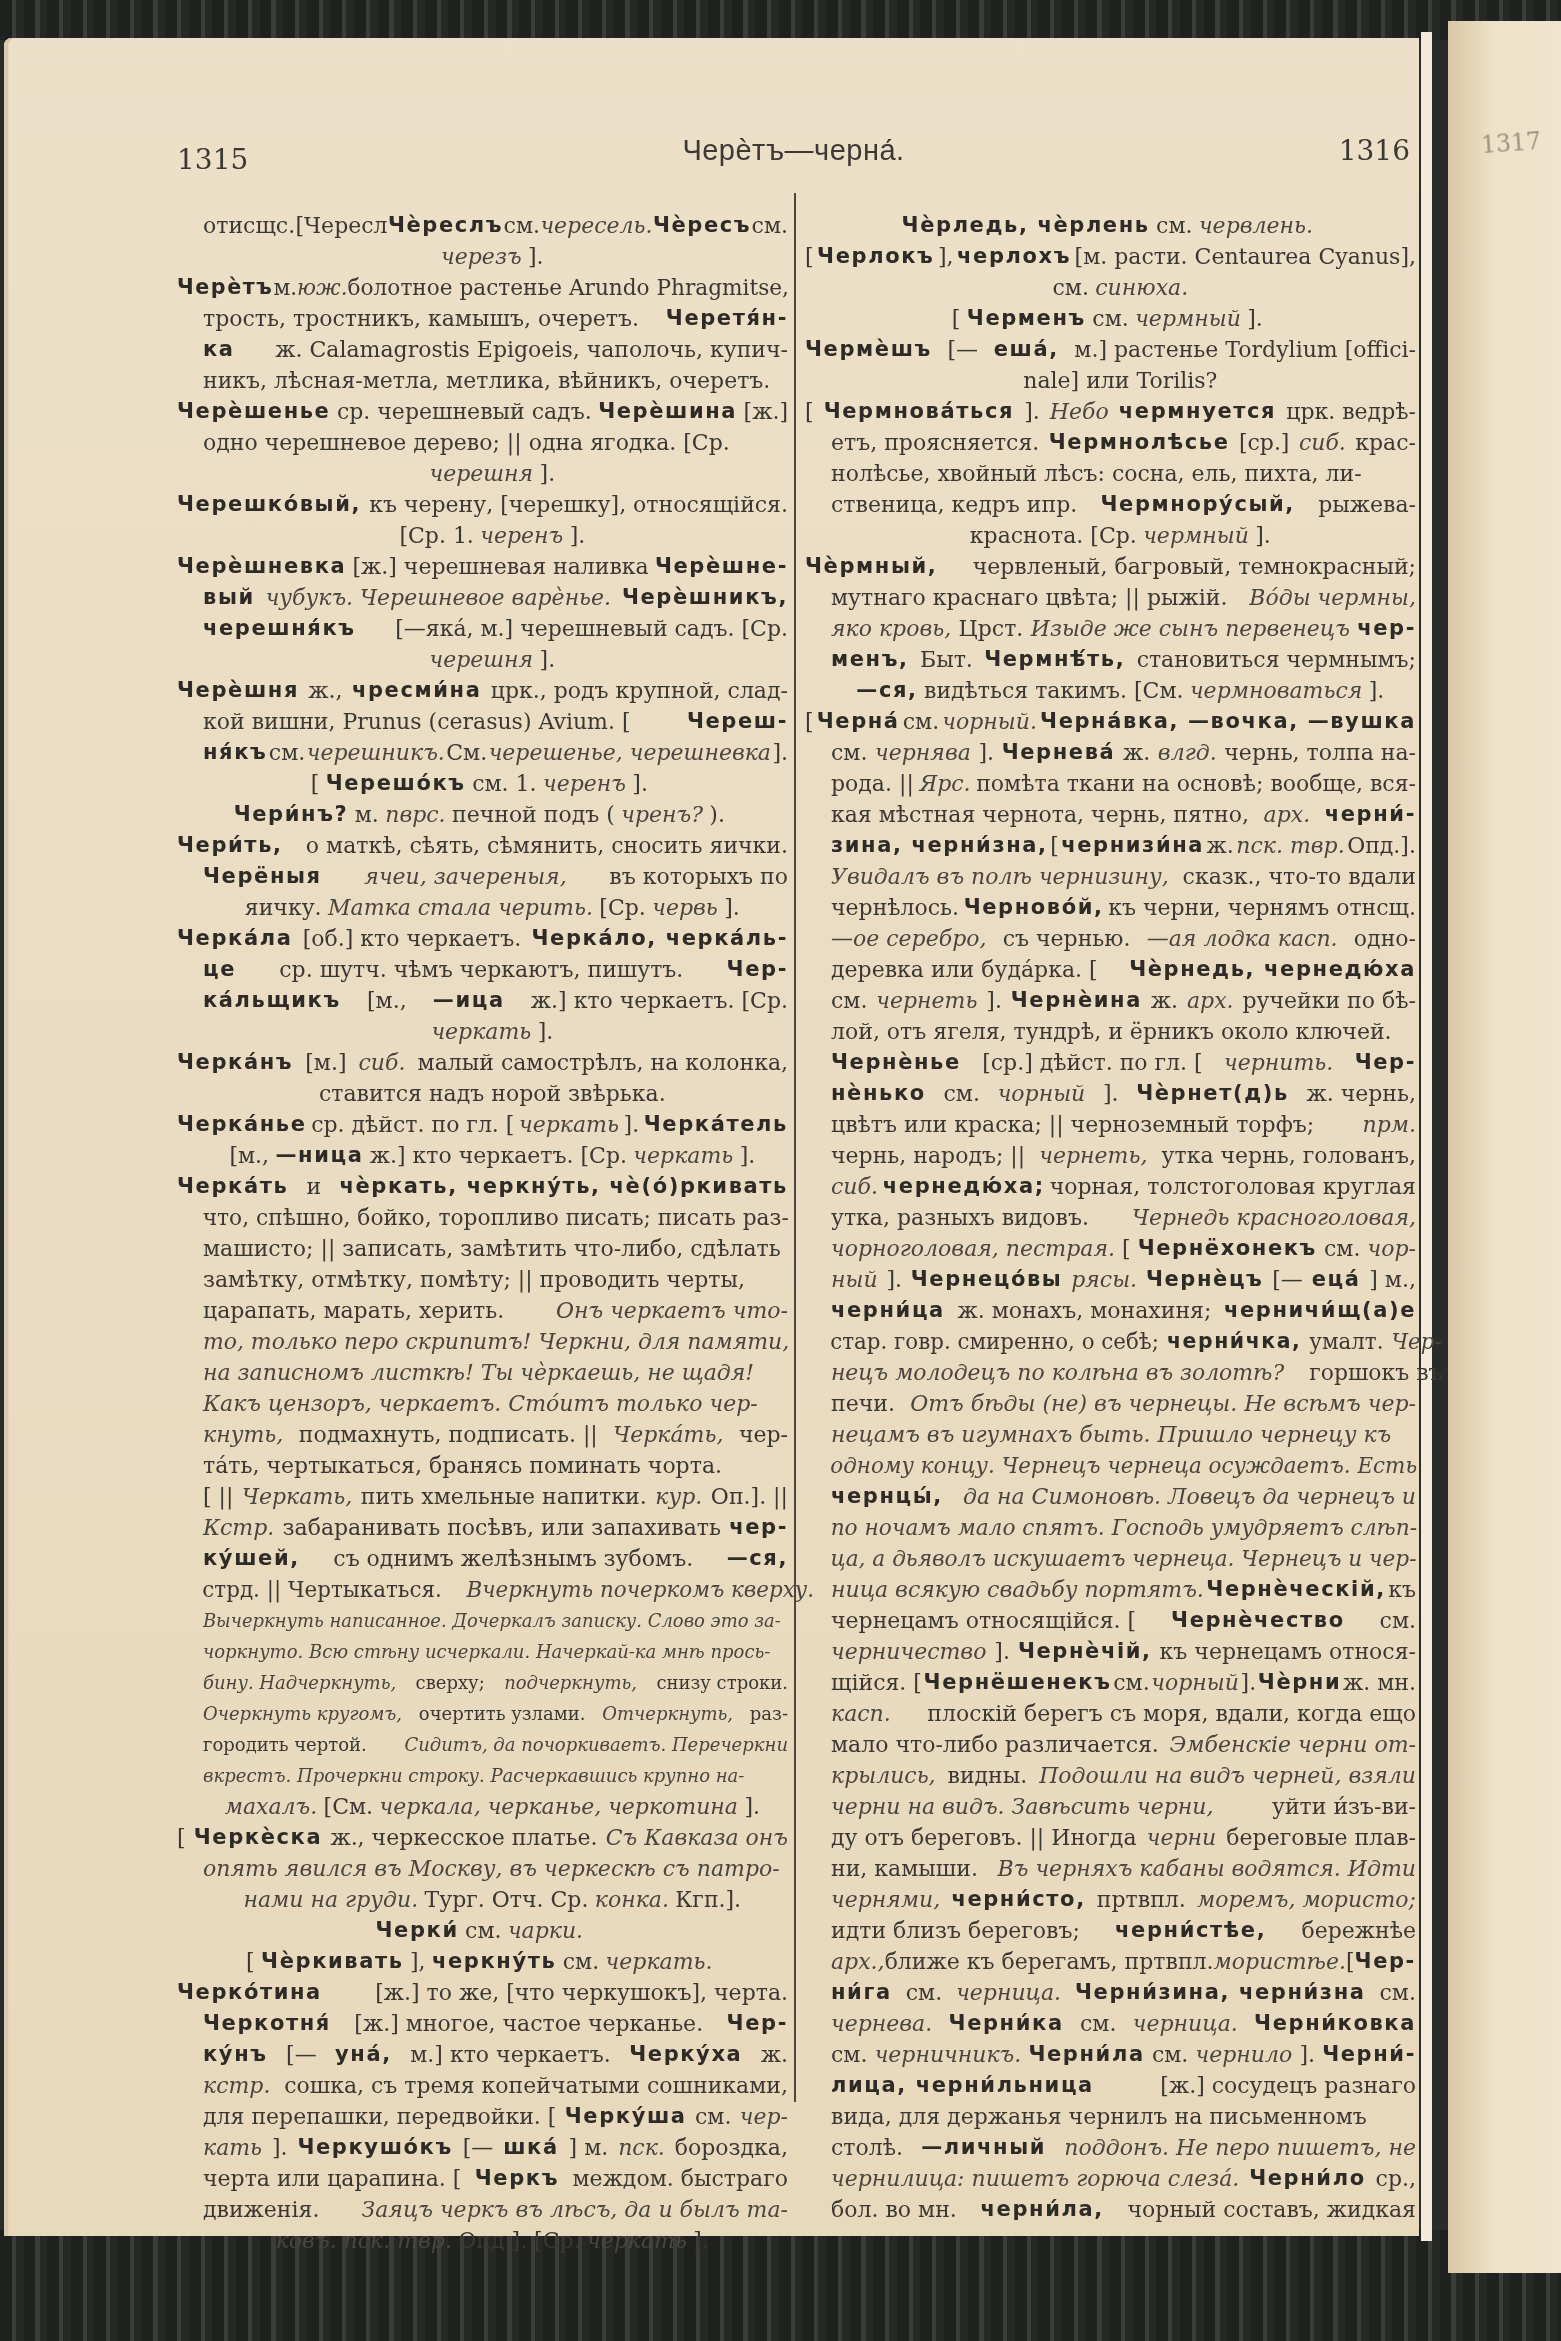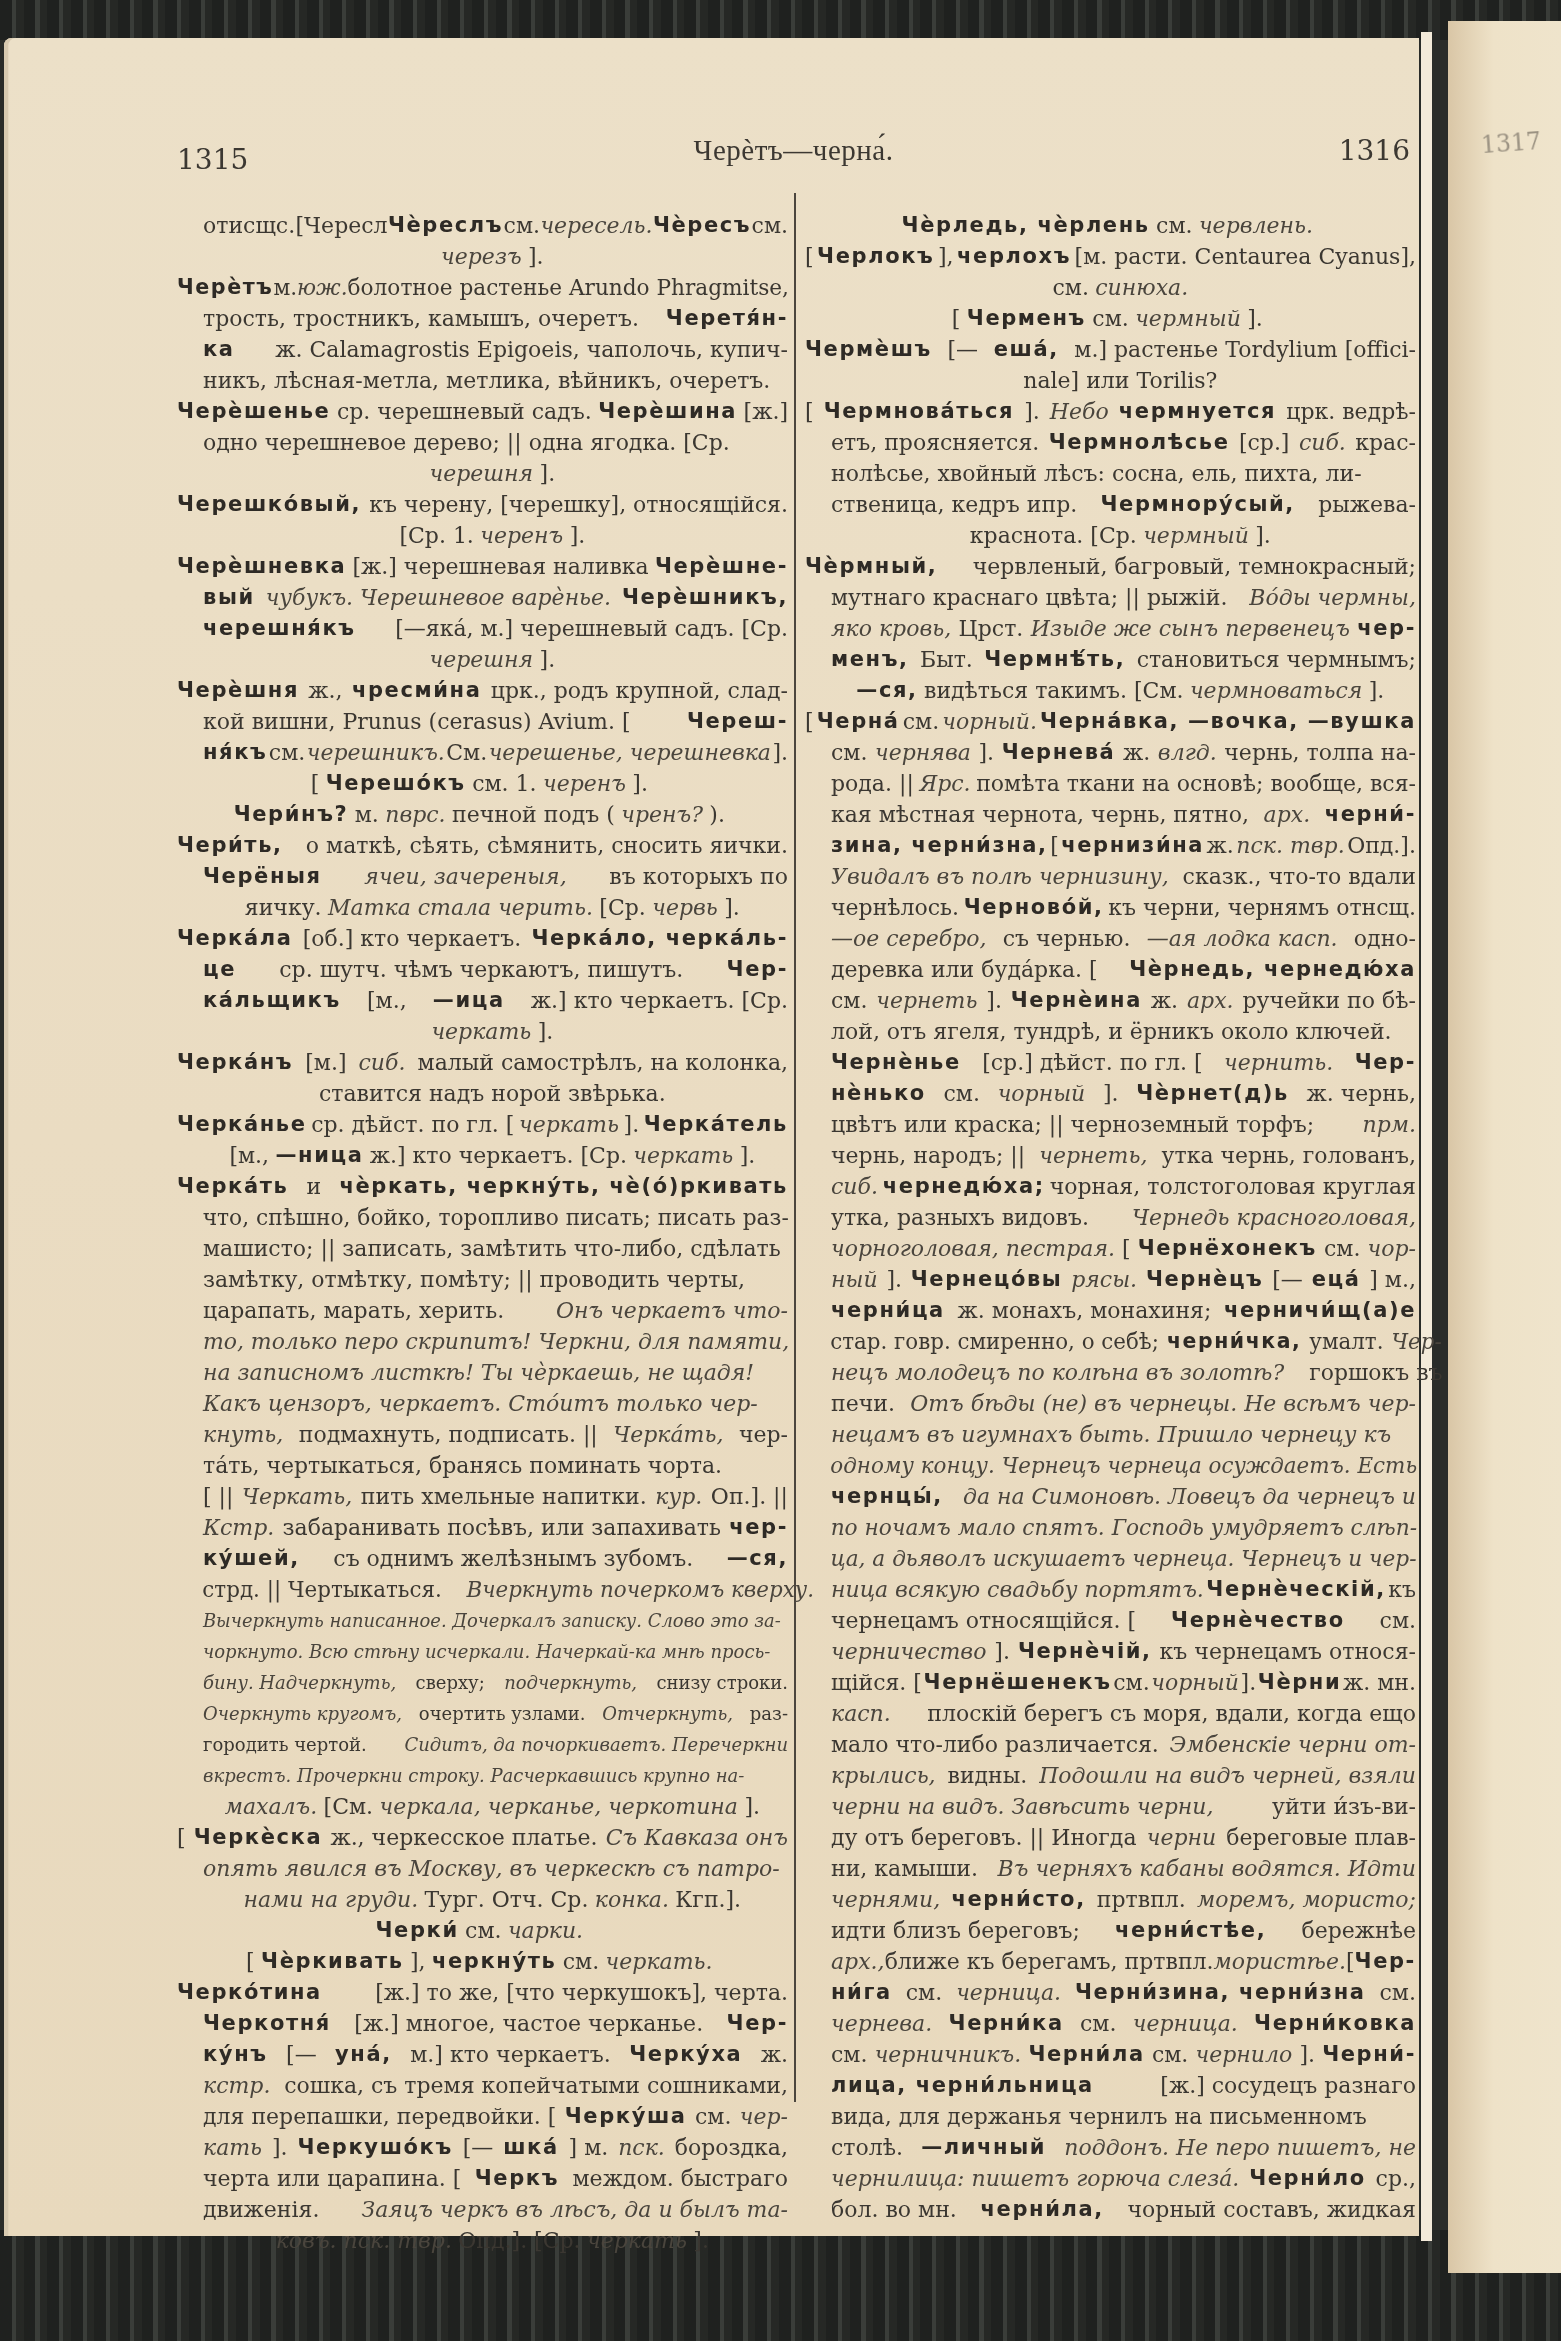--- a/index.html
+++ b/index.html
@@ -34,21 +34,21 @@
     position:absolute; left:1481px; top:129px;
     font-size:23.6px; color:#9b9282; filter:blur(0.5px);
     transform: rotate(-4deg);
   }
   .header {
     position:absolute; top:134px; left:177px; width:1233px; height:43px;
     font-family:"DejaVu Sans Condensed","DejaVu Sans", sans-serif;
     color:#3c3832;
   }
   .hdr-left { position:absolute; left:0; top:0; font-size:28px; font-family:"DejaVu Serif", serif;margin-top:9px; }
-  .hdr-center { position:absolute; left:0; right:0; text-align:center; top:0; font-size:29px; letter-spacing:0.5px; font-family:Liberation Serif, serif; }
+  .hdr-center { position:absolute; left:0; right:0; text-align:center; top:0; font-size:29px; letter-spacing:0.5px; font-family:Liberation Sans, sans-serif; }
   .hdr-right { position:absolute; right:0; top:0; font-size:28px; font-family:"DejaVu Serif", serif;margin-left:8px; }
 
   .col {
     position:absolute; top:210px;
     font-size:22px; line-height:31px; color:#3b3731;
     font-family:"DejaVu Serif", serif;
   }
   .col-left { left:177px; width:611px; }
   .col-right { left:805px; width:611px; }
   .divider {

